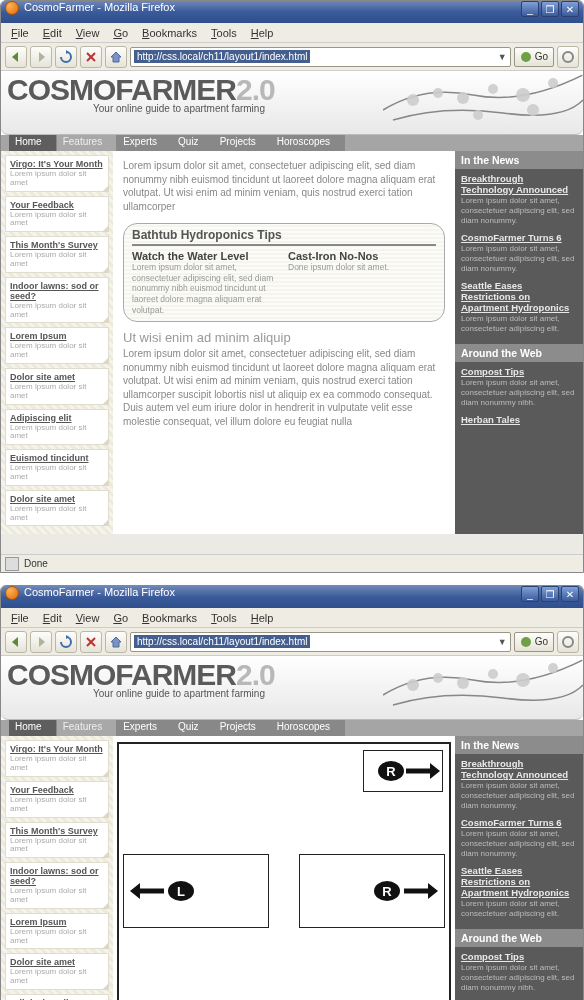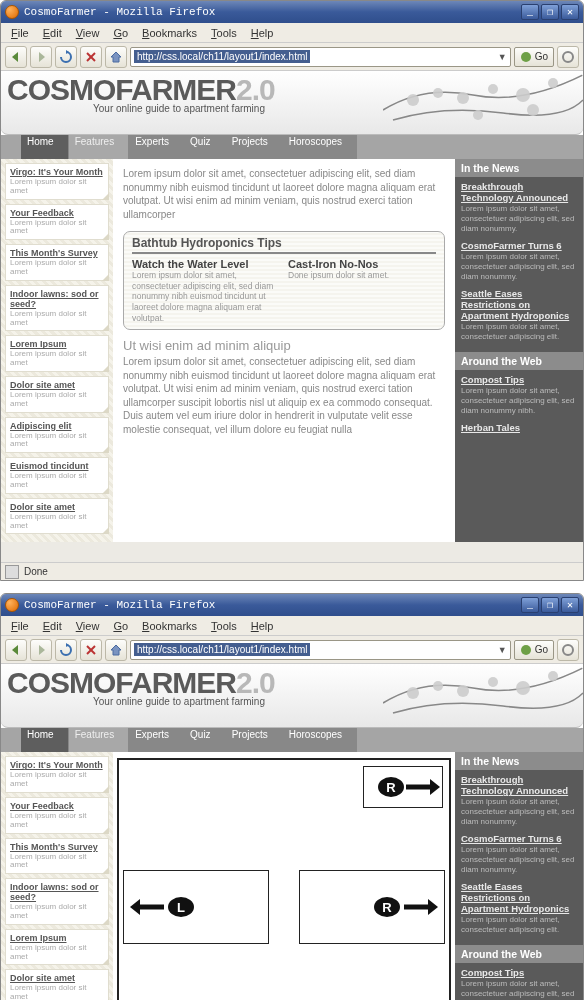--- a/index.html
+++ b/index.html
@@ -16,24 +16,23 @@
     margin-bottom: 12px;
     border-radius: 6px 6px 0 0;
     overflow: hidden;
   }
   
   .titlebar {
     height: 22px;
     background: linear-gradient(#6d87b8, #3a5a9a 50%, #2f4e8c);
     color: #fff;
     display: flex;
-    align-items: center;
+    align-items: flex-start;
     padding: 0 4px;
     font-size: 11px;
-    font-family: Liberation Mono, monospace;
   }
   .titlebar .app-icon {
     width: 14px; height: 14px;
     background: radial-gradient(circle at 30% 30%, #ffb25c, #e06a00);
     border-radius: 50%;
     margin-right: 5px;
     border: 1px solid #aa5500;
   }
   .titlebar .spacer { flex: 1; }
   .winbtn {
@@ -158,24 +157,24 @@
   }
   .flowers {
     position: absolute;
     right: 0; top: -6px;
     width: 200px; height: 70px;
   }
   .branch { stroke: #888; stroke-width: 1.5; fill: none; }
   .blossom { fill: #ccc; opacity: 0.9; }
 
   .mainnav {
-    height: 24px;
+    height: 16px;
     background: #a5a5a5;
     display: flex;
-    padding-left: 20px;
+    padding-left: 8px;
     gap: 0;
     font-size: 10px;
   }
   .navtab {
     padding: 1px 14px 1px 6px;
     color: #fff;
     border-right: 1px solid #888;
     background: #888;
   }
   .navtab.home { background: #5e5e5e; }
@@ -238,21 +237,21 @@
     margin-top: 8px;
   }
   .bodytext {
     font-size: 10px;
     color: #888;
     line-height: 1.35;
     margin-top: 2px;
   }
   .tipbox {
     border: 1px solid #aaa;
-    border-radius: 7px;
+    border-radius: 14px;
     padding: 4px 8px 6px 8px;
     margin: 10px 0 6px 0;
     background: repeating-linear-gradient(0deg, #fbfbf8 0 2px, #f5f4ee 2px 4px);
   }
   .tiphead {
     font-size: 12px;
     font-weight: bold;
     color: #555;
     border-bottom: 2px solid #888;
     padding-bottom: 2px;

